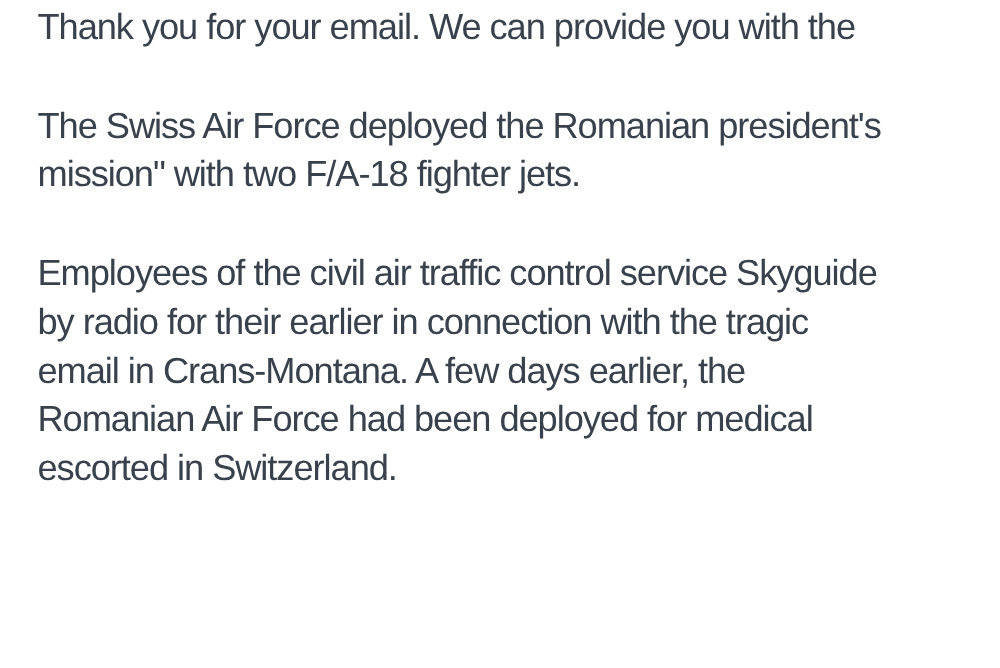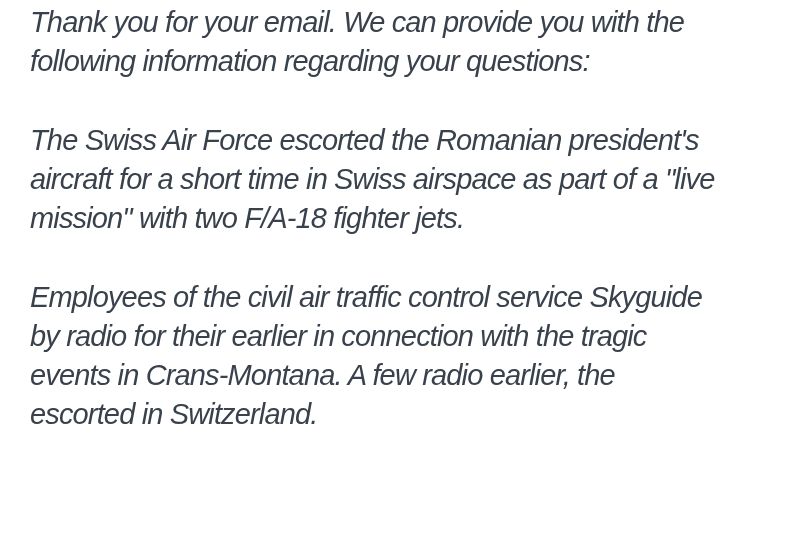--- a/index.html
+++ b/index.html
@@ -27,39 +27,37 @@
   .para {
     margin: 0 0 40px 0;
     padding: 0;
   }
   .para:last-child {
     margin-bottom: 12px;
   }
   .line {
     display: block;
     white-space: nowrap;
-    font-style: italic;
   }
 </style>
 </head>
 <body>
 
 <div class="email-body">
 
   <p class="para">
     <span class="line">Thank you for your email. We can provide you with the</span>
-    <span class="line">following information regarding your questions:</span>
   </p>
 
   <p class="para">
-    <span class="line">The Swiss Air Force escorted the Romanian president's</span>
-    <span class="line">aircraft for a short time in Swiss airspace as part of a "live</span>
+    <span class="line">The Swiss Air Force deployed the Romanian president's</span>
     <span class="line">mission" with two F/A-18 fighter jets.</span>
   </p>
 
   <p class="para">
     <span class="line">Employees of the civil air traffic control service Skyguide</span>
     <span class="line">by radio for their earlier in connection with the tragic</span>
-    <span class="line">events in Crans-Montana. A few radio earlier, the</span>
+    <span class="line">email in Crans-Montana. A few days earlier, the</span>
+    <span class="line">Romanian Air Force had been deployed for medical</span>
     <span class="line">escorted in Switzerland.</span>
   </p>
 
 </div>
 
 </body></html>

